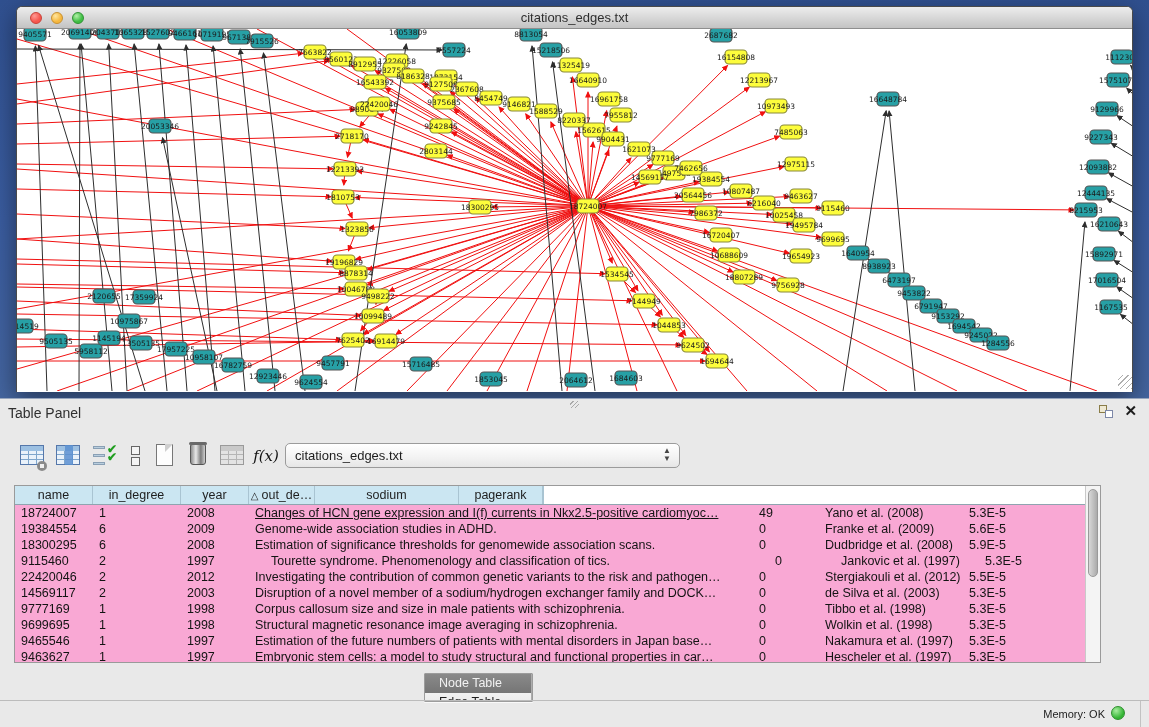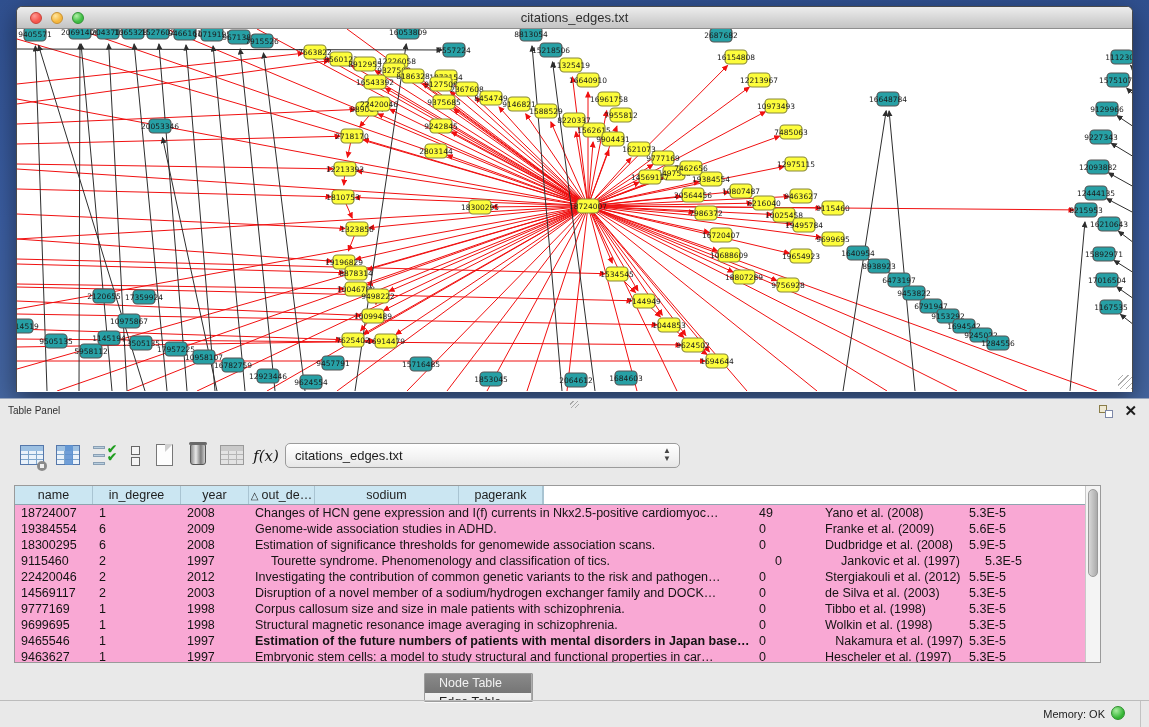--- a/index.html
+++ b/index.html
@@ -22,21 +22,21 @@
   .tl.yellow { left:34px; background:radial-gradient(circle at 35% 30%,#ffe6a0,#f6b73e 60%); border:1px solid #c79030; }
   .tl.green  { left:55px; background:radial-gradient(circle at 35% 30%,#b3f0a8,#3fbe44 60%); border:1px solid #2f9233; }
   .net-canvas { position:relative; width:1117px; height:362px; background:#fff; overflow:hidden; }
   .resize-grip { position:absolute; right:2px; bottom:2px; width:14px; height:14px;
     background:repeating-linear-gradient(135deg,transparent 0 3px,#9a9a9a 3px 4px); opacity:.8; }
 
   
   .table-panel { position:absolute; left:0; top:398px; width:1149px; height:329px;
     background:#e9e9e9; border-top:1px solid #97a5bd; }
   .panel-header { position:relative; height:26px; }
-  .panel-title { position:absolute; left:8px; top:6px; font-size:10px; color:#303030; }
+  .panel-title { position:absolute; left:8px; top:6px; font-size:14px; color:#303030; }
   .splitter-grip { position:absolute; left:570px; top:2px; width:9px; height:7px;
     background:repeating-linear-gradient(135deg,transparent 0 2px,#aaa 2px 3px); }
   .panel-float { position:absolute; right:36px; top:6px; width:14px; height:13px; }
   .panel-float .sq1 { position:absolute; left:0; top:0; width:8px; height:8px; border:1px solid #8a7d48; background:#efe9d2; }
   .panel-float .sq2 { position:absolute; right:0; bottom:0; width:8px; height:8px; border:1px solid #7d88a8; background:#fff; }
   .panel-close { position:absolute; right:12px; top:3px; font-size:15px; font-weight:bold; color:#1c1c1c; cursor:default; }
 
   .toolbar { position:absolute; left:0; top:36px; width:1149px; height:44px; }
   .tb-icon { position:absolute; top:6px; width:28px; height:28px; }
   .grid-ico { width:24px; height:20px; margin:4px auto 0; border:1px solid #5577aa; background:
@@ -842,21 +842,21 @@
           <div class="th" style="width: 66px;"><span class="sort">△</span>out_de…</div>
           <div class="th" style="width: 144px;">sodium</div>
           <div class="th" style="width: 84px;">pagerank</div>
           <div class="th" style="flex: 1 1 0%; background: rgb(255, 255, 255); border-left: 1px solid rgb(169, 196, 210);"></div>
         </div>
       <div class="tbody" id="tbody">
           <div class="tr">
             <div class="td" style="width: 78px;">18724007</div>
             <div class="td" style="width: 88px;">1</div>
             <div class="td" style="width: 68px;">2008</div>
-            <div class="td" style="width: 504px;">Changes of HCN gene expression and I(f) currents in Nkx2.5-positive cardiomyoc…</div>
+            <div class="td" style="width: 504px; text-decoration: underline;">Changes of HCN gene expression and I(f) currents in Nkx2.5-positive cardiomyoc…</div>
             <div class="td" style="width: 66px;">49</div>
             <div class="td" style="width: 144px;">Yano et al. (2008)</div>
             <div class="td" style="width: 84px;">5.3E-5</div>
           </div>
           <div class="tr">
             <div class="td" style="width: 78px;">19384554</div>
             <div class="td" style="width: 88px;">6</div>
             <div class="td" style="width: 68px;">2009</div>
             <div class="td" style="width: 504px;">Genome-wide association studies in ADHD.</div>
             <div class="td" style="width: 66px;">0</div>
@@ -914,23 +914,23 @@
             <div class="td" style="width: 68px;">1998</div>
             <div class="td" style="width: 504px;">Structural magnetic resonance image averaging in schizophrenia.</div>
             <div class="td" style="width: 66px;">0</div>
             <div class="td" style="width: 144px;">Wolkin et al. (1998)</div>
             <div class="td" style="width: 84px;">5.3E-5</div>
           </div>
           <div class="tr">
             <div class="td" style="width: 78px;">9465546</div>
             <div class="td" style="width: 88px;">1</div>
             <div class="td" style="width: 68px;">1997</div>
-            <div class="td" style="width: 504px; font-weight: bold;">Estimation of the future numbers of patients with mental disorders in Japan base…</div>
+            <div class="td" style="width: 504px;">Estimation of the future numbers of patients with mental disorders in Japan base…</div>
             <div class="td" style="width: 66px;">0</div>
-            <div class="td" style="width: 144px; text-align: right;">Nakamura et al. (1997)</div>
+            <div class="td" style="width: 144px;">Nakamura et al. (1997)</div>
             <div class="td" style="width: 84px;">5.3E-5</div>
           </div>
           <div class="tr">
             <div class="td" style="width: 78px;">9463627</div>
             <div class="td" style="width: 88px;">1</div>
             <div class="td" style="width: 68px;">1997</div>
             <div class="td" style="width: 504px;">Embryonic stem cells: a model to study structural and functional properties in car…</div>
             <div class="td" style="width: 66px;">0</div>
             <div class="td" style="width: 144px;">Hescheler et al. (1997)</div>
             <div class="td" style="width: 84px;">5.3E-5</div>

